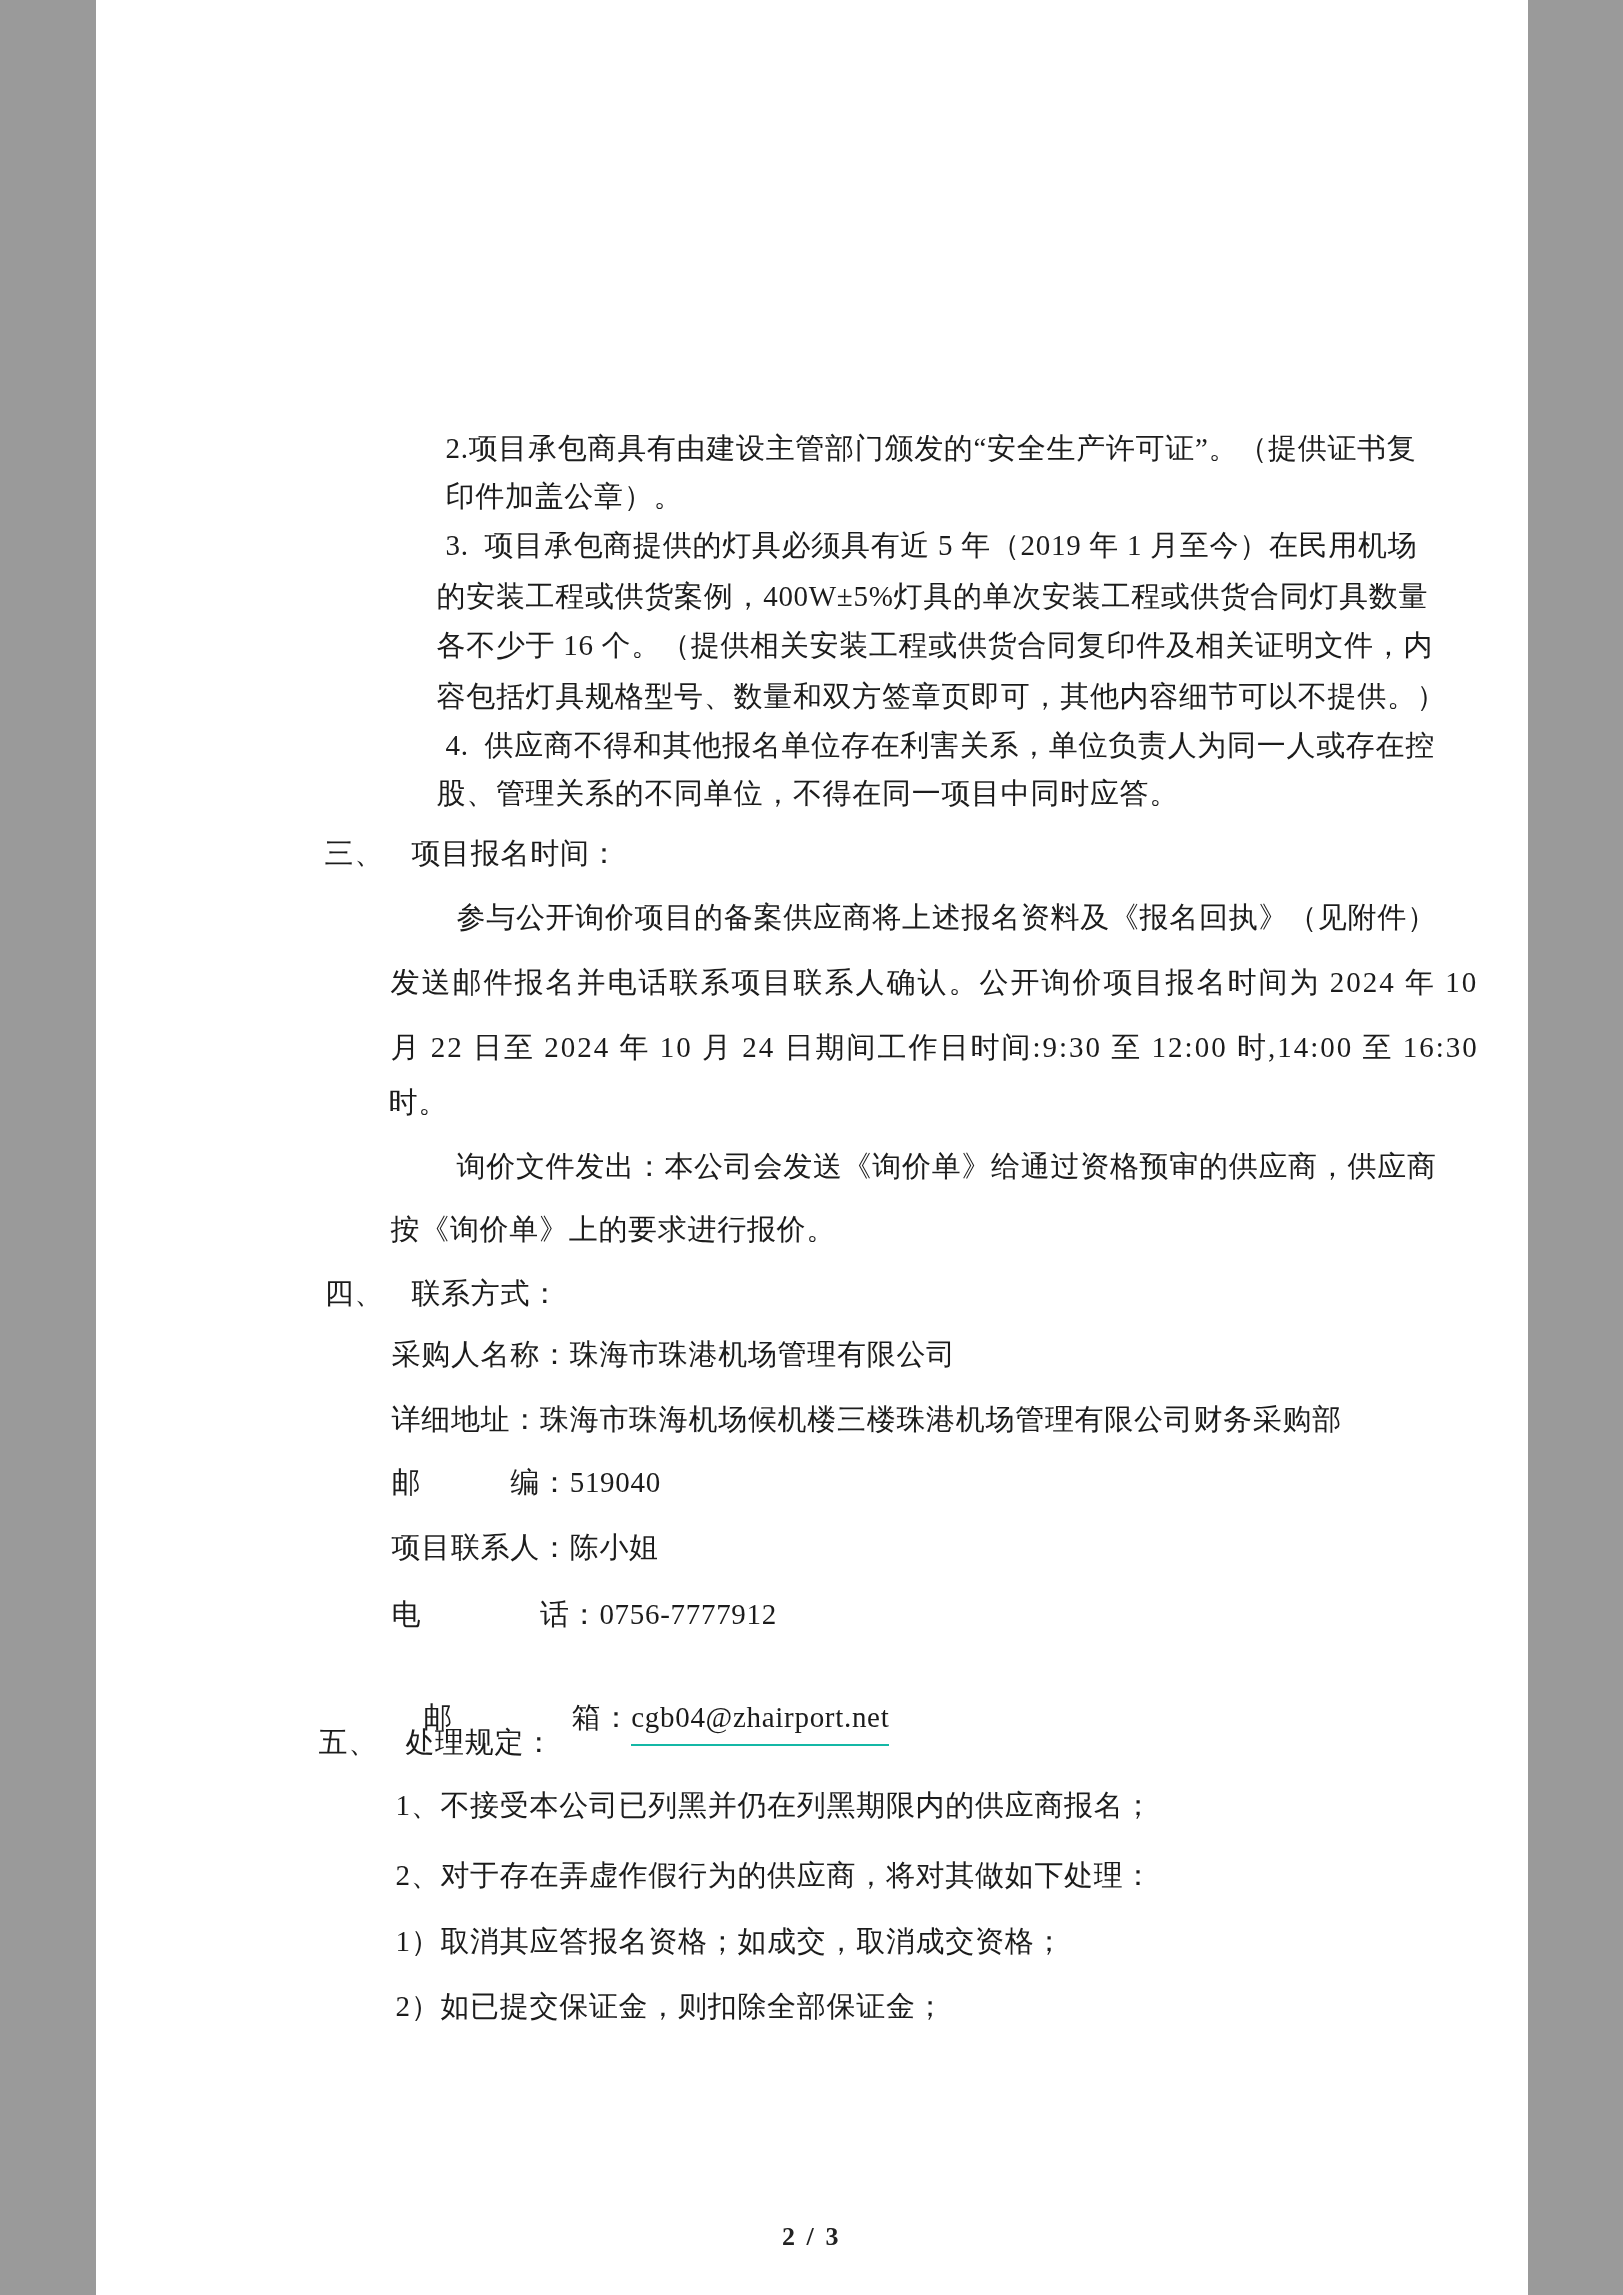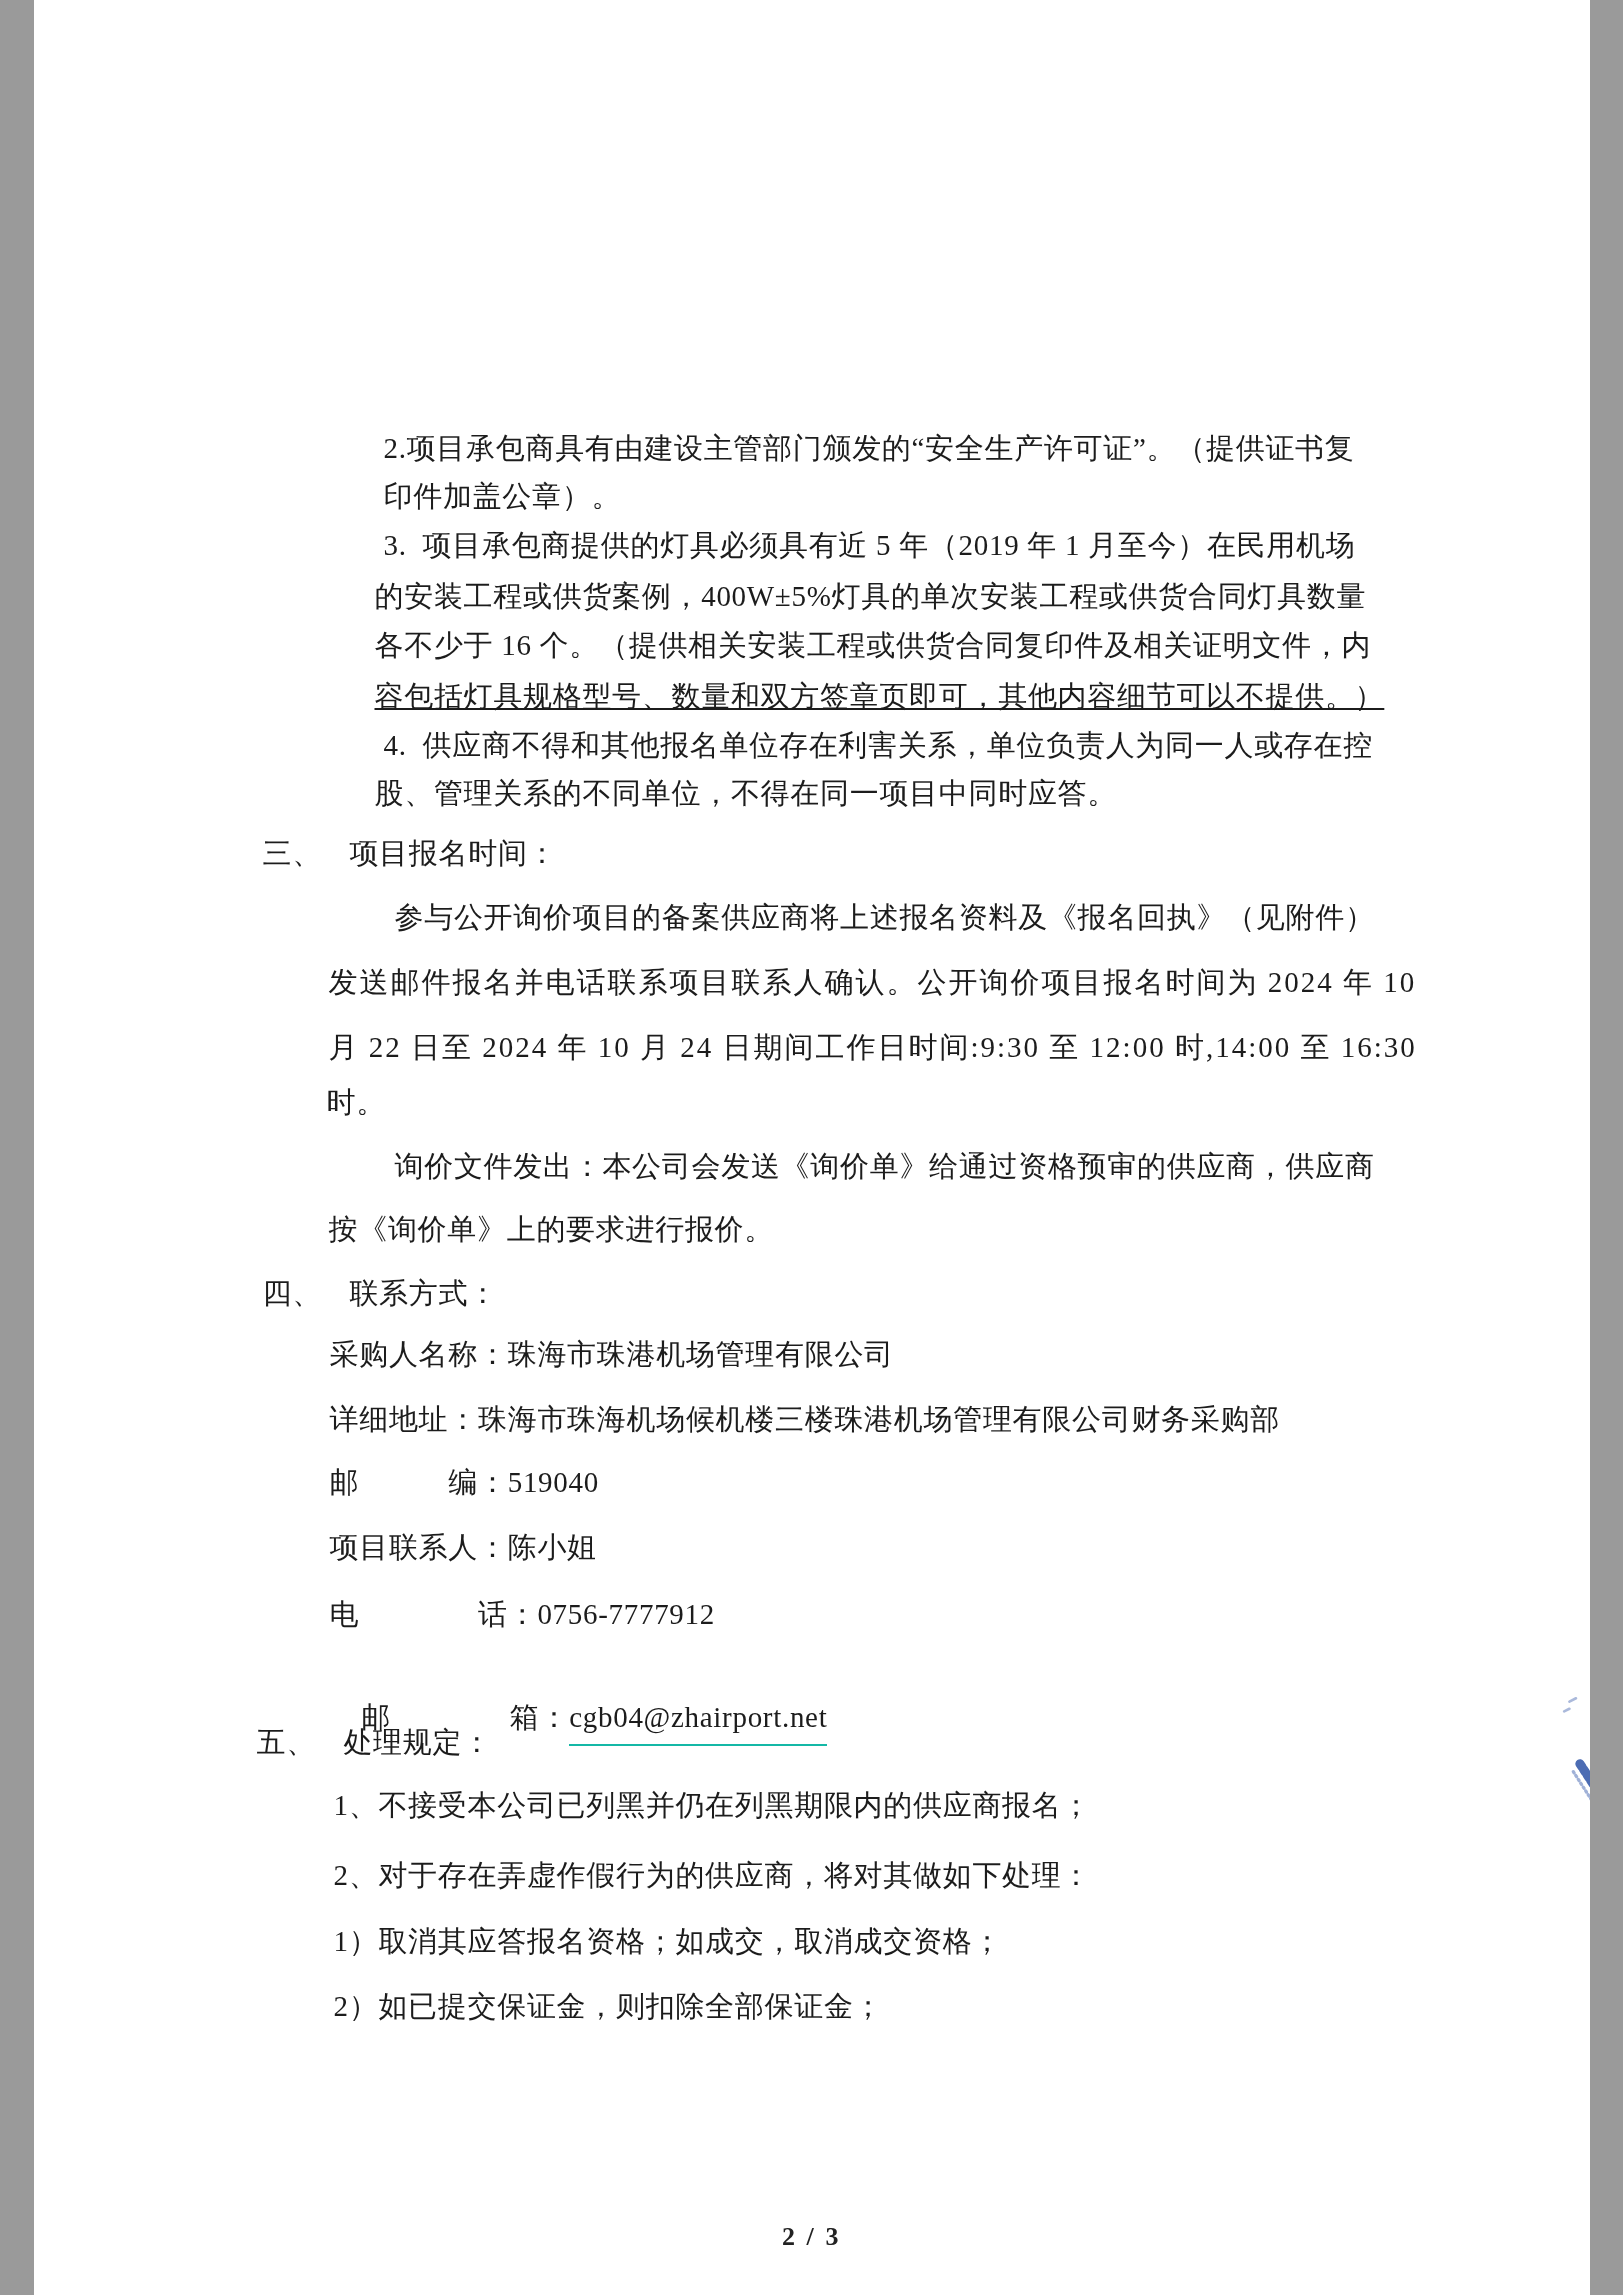--- a/index.html
+++ b/index.html
@@ -1,18 +1,18 @@
 <!DOCTYPE html>
 <html style="font-size:10.5px"><head>
 <meta charset="utf-8">
 <style>
   html, body { margin: 0; padding: 0; background: #9a9a9a; }
   .page {
     position: relative;
-    width: 1556px;
+    width: 1432px;
     height: 2295px;
     margin: 0 auto;
     background: #ffffff;
     overflow: hidden;
     font-family: "Liberation Serif", "DejaVu Serif", serif;
     color: #1c1c1c;
   }
   .ln {
     position: absolute;
     font-size: 29px;
@@ -49,21 +49,21 @@
 </head>
 <body>
 
 <div class="page">
 
   <div class="ln" style="left:350px; top:429px;">2.项目承包商具有由建设主管部门颁发的“安全生产许可证”。（提供证书复</div>
   <div class="ln" style="left:350px; top:477px;">印件加盖公章）。</div>
   <div class="ln" style="left:350px; top:526px;">3.  项目承包商提供的灯具必须具有近 5 年（2019 年 1 月至今）在民用机场</div>
   <div class="ln" style="left:341px; top:577px;">的安装工程或供货案例，400W±5%灯具的单次安装工程或供货合同灯具数量</div>
   <div class="ln" style="left:341px; top:626px;">各不少于 16 个。（提供相关安装工程或供货合同复印件及相关证明文件，内</div>
-  <div class="ln" style="left:341px; top:677px;text-decoration:underline;">容包括灯具规格型号、数量和双方签章页即可，其他内容细节可以不提供。）</div>
+  <div class="ln" style="left:341px; top:677px;">容包括灯具规格型号、数量和双方签章页即可，其他内容细节可以不提供。）</div>
   <div class="ln" style="left:350px; top:726px;">4.  供应商不得和其他报名单位存在利害关系，单位负责人为同一人或存在控</div>
   <div class="ln" style="left:341px; top:774px;">股、管理关系的不同单位，不得在同一项目中同时应答。</div>
 
   <div class="ln sec" style="left:229px; top:834px;">
     <span class="num">三、</span>
     <span>项目报名时间：</span>
   </div>
   <div class="ln" style="left:361px; top:898px;">参与公开询价项目的备案供应商将上述报名资料及《报名回执》（见附件）</div>
   <div class="ln wide" style="left:295px; top:963px;">发送邮件报名并电话联系项目联系人确认。公开询价项目报名时间为 2024 年 10</div>
   <div class="ln wide" style="left:295px; top:1028px;">月 22 日至 2024 年 10 月 24 日期间工作日时间:9:30 至 12:00 时,14:00 至 16:30</div>

